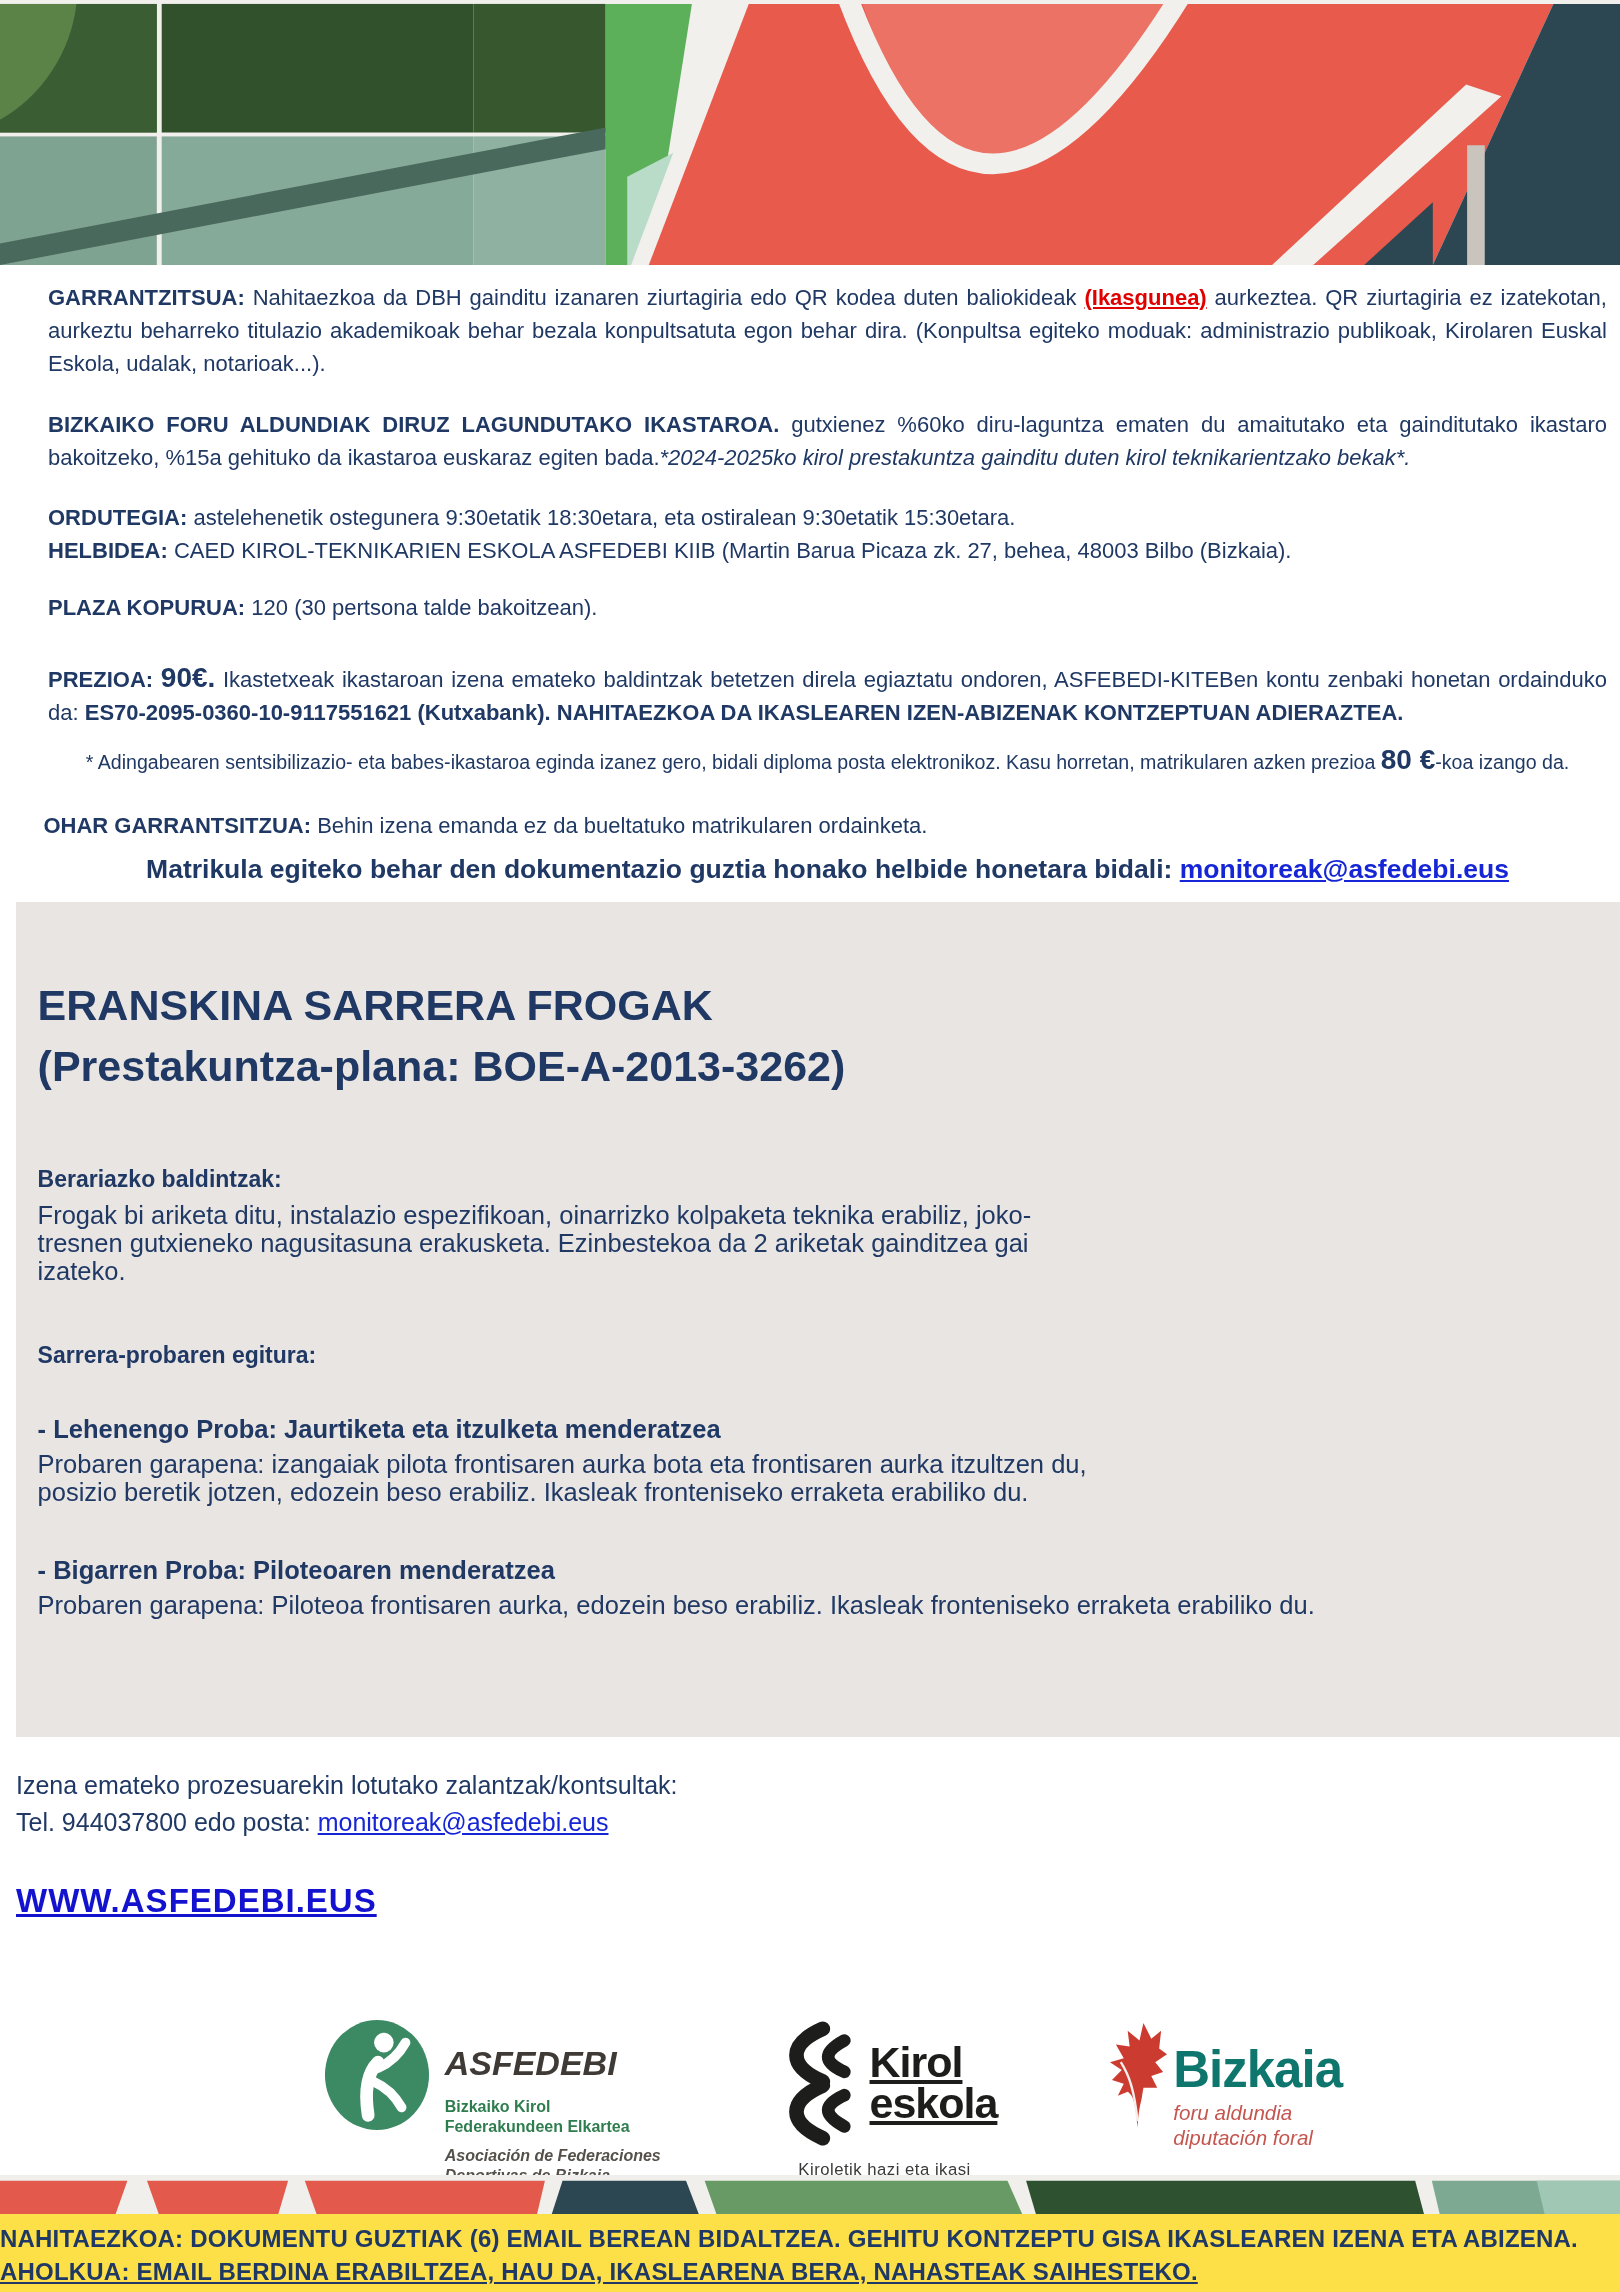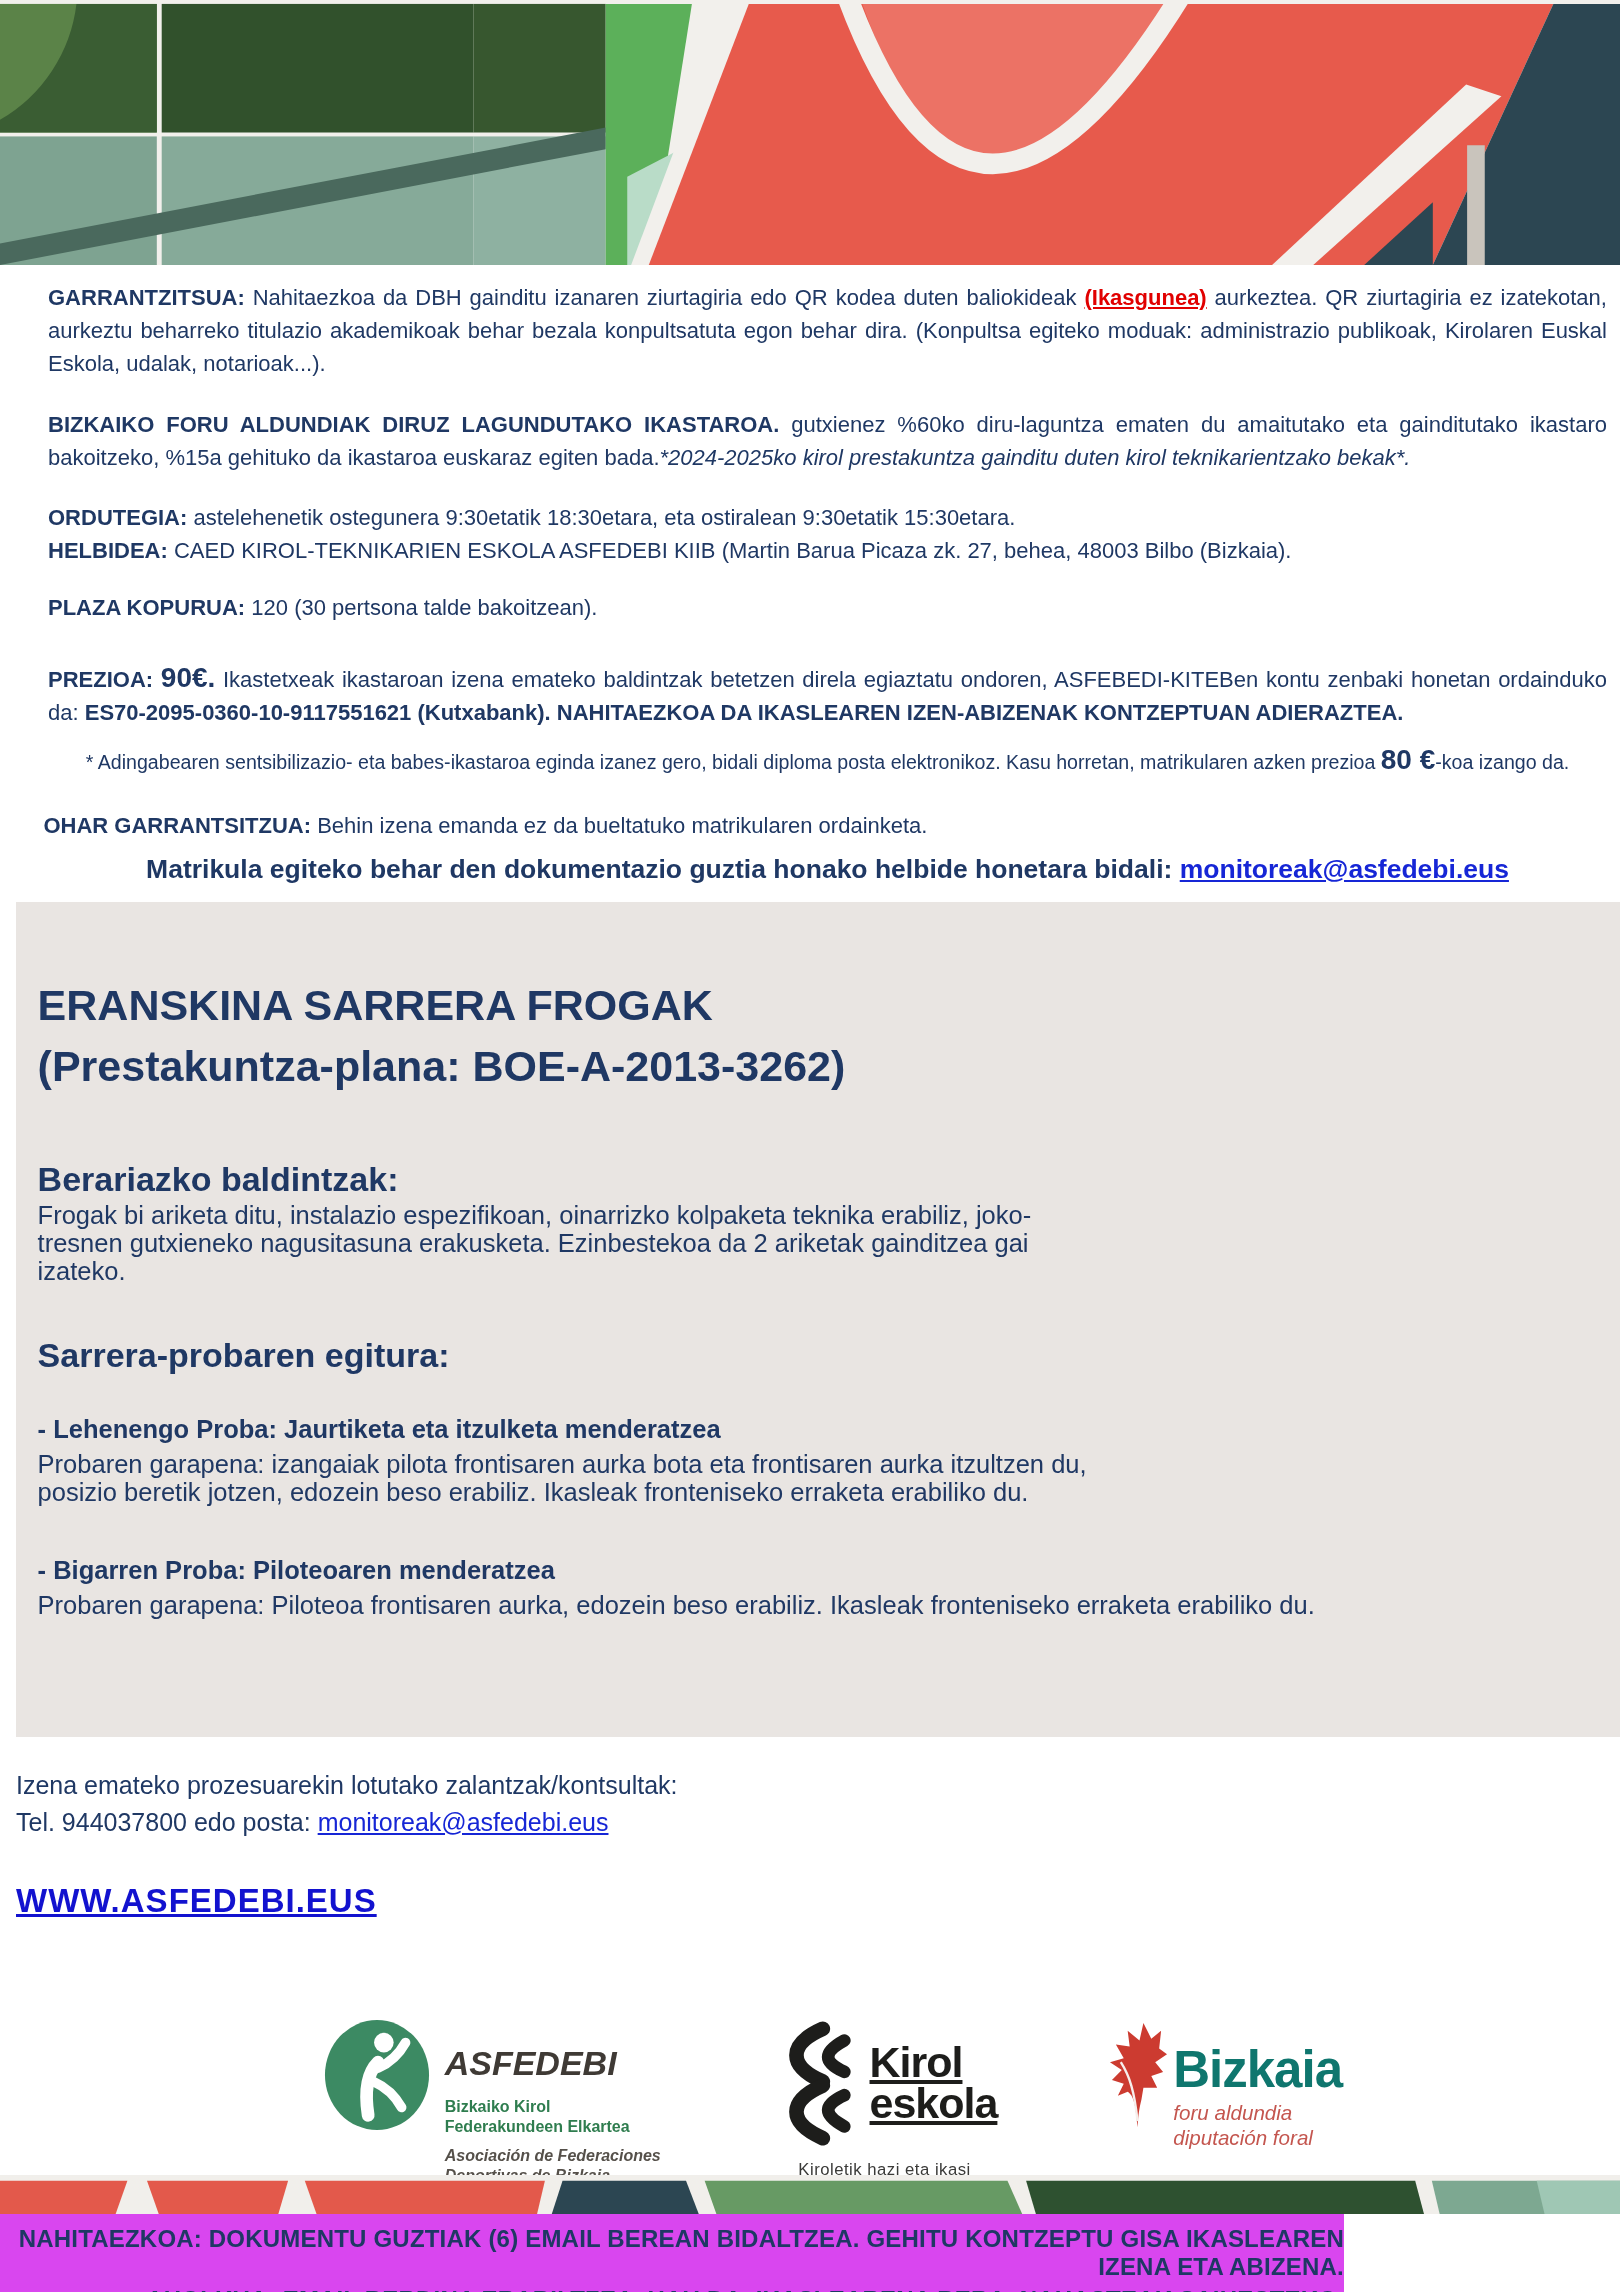--- a/index.html
+++ b/index.html
@@ -46,21 +46,21 @@
   }
   
   .annex{
     margin-top:12.7px;
     width:1620px;height:835px;
     box-sizing:border-box;
     background:#e9e5e2;
     padding:73px 33px 0 21.6px;
   }
   .annex-title{font-size:43px;line-height:61px;font-weight:700;margin:0;color:#1f3864;}
-  .annex-label{font-size:34px;line-height:39px;font-weight:700;margin:63px 0 0 0;}
+  .annex-label{font-size:23px;line-height:39px;font-weight:700;margin:63px 0 0 0;}
   .annex-text{font-size:25.5px;line-height:28px;margin:2px 0 0 0;text-align:left;}
   .annex-label.second{margin-top:51px;}
   .annex-test-title{font-size:25.5px;line-height:38px;font-weight:700;margin:35px 0 0 0;}
   .annex-test-title.second{margin-top:45px;}
   
   .contact{margin-top:30px;text-align:left;font-size:25px;line-height:37px;color:#1f3864;}
   .website{margin-top:41px;text-align:left;}
   .website a{
     font-size:33px;font-weight:700;letter-spacing:1px;
     color:#1212cf;text-decoration:underline;cursor:pointer;
@@ -80,22 +80,22 @@
   .kirol-words{margin-left:11.8px;font-size:43px;font-weight:700;color:#1d1d1b;line-height:41px;letter-spacing:-1px;text-decoration:underline;}
   .kirol-tag{font-size:16.7px;color:#3a3a38;margin-top:13.7px;letter-spacing:0.5px;}
   .bizkaia{display:flex;align-items:flex-start;}
   .bizkaia-col{margin-left:3.9px;}
   .bizkaia-name{font-size:51px;font-weight:800;color:#0f766e;line-height:53px;margin-top:25.5px;letter-spacing:-1px;}
   .bizkaia-sub{font-size:20.6px;color:#c4564f;line-height:24.5px;margin-top:5.9px;font-style:italic;}
   
   .bottom-strip{position:absolute;left:0;top:2175px;width:1620px;height:39px;}
   .bottom-strip svg{display:block;width:100%;height:100%;}
   .footer-band{
-    position:absolute;left:0;top:2214px;width:1344px;height:78px;
-    background:#d946ef;text-align:right;color:#1f3864;
+    position:absolute;left:0;top:2214px;width:1620px;height:78px;
+    background:#fde047;text-align:left;color:#1f3864;
   }
   .footer-line1{font-size:24px;font-weight:600;margin-top:10.8px;letter-spacing:0.2px;}
   .footer-line2{font-size:24px;font-weight:600;margin-top:4.9px;text-decoration:underline;letter-spacing:0.2px;}
 </style>
 </head>
 <body>
 
 <div class="page">
 
   <div class="banner">

